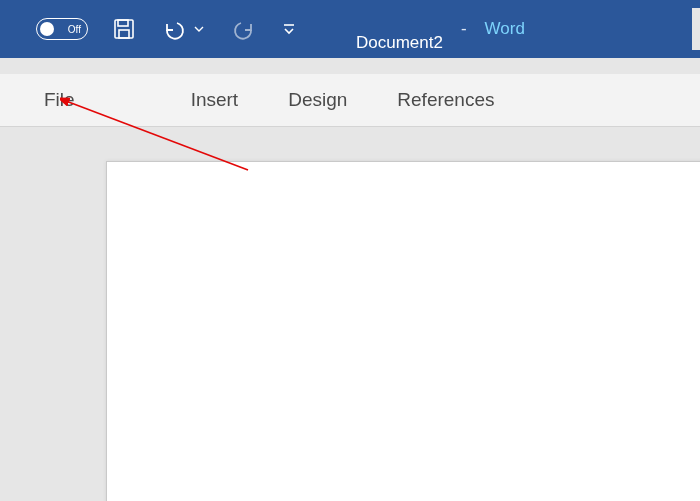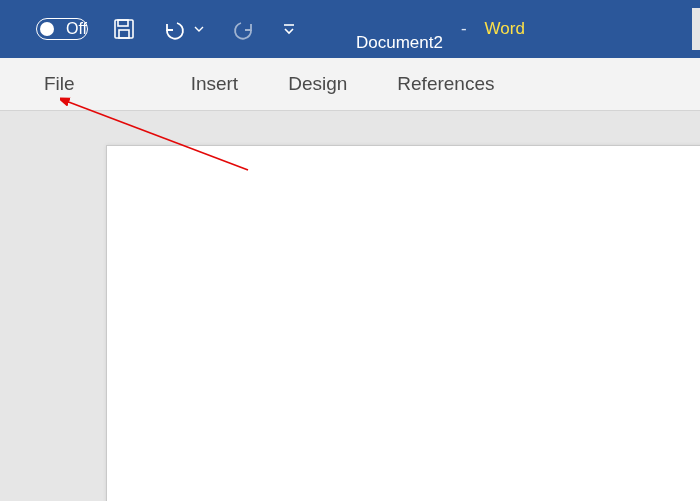--- a/index.html
+++ b/index.html
@@ -24,41 +24,42 @@
     display: flex; align-items: center;
     position: relative;
     padding-left: 3px;
     margin-right: 14px;
   }
   .toggle-knob {
     width: 14px; height: 14px; border-radius: 50%;
     background: #ffffff;
   }
   .toggle-text {
-    position: absolute; right: 0; font-size: 16px; color: #ffffff;
+    position: absolute; right: 6px; font-size: 10px; color: #ffffff;
   }
   .tb-icon { display:flex;align-items:center;justify-content:center;height:28px;}
   .tb-sep { width: 6px; }
   .doc-title { margin-left: 50px; color:#ffffff;margin-top:27px;}
   .doc-sep { margin: 0 8px; color:#dbe4f3;}
-  .app-name{ color:#fde047;}
+  .app-name{ color:#7dd3fc;}
   .title-right-block{
     position:absolute; right:0; top:8px; width:8px; height:42px; background:#e6e6e6;
   }
 
   .ribbon {
     height: 53px;
     background: #f3f3f3;
     border-bottom: 1px solid #d4d4d4;
     display: flex;
     align-items: center;
     padding-left: 32px;
     gap: 0;
     font-size: 19px;
     color: #4a4a4a;
+    margin-top: 16px;
   }
   .ribbon-tab {
     padding: 0 12px;
     height: 100%;
     display: flex; align-items: center;
     cursor: default;
   }
   .ribbon-spacer{ flex:0 0 auto;}
 
   .workspace {

